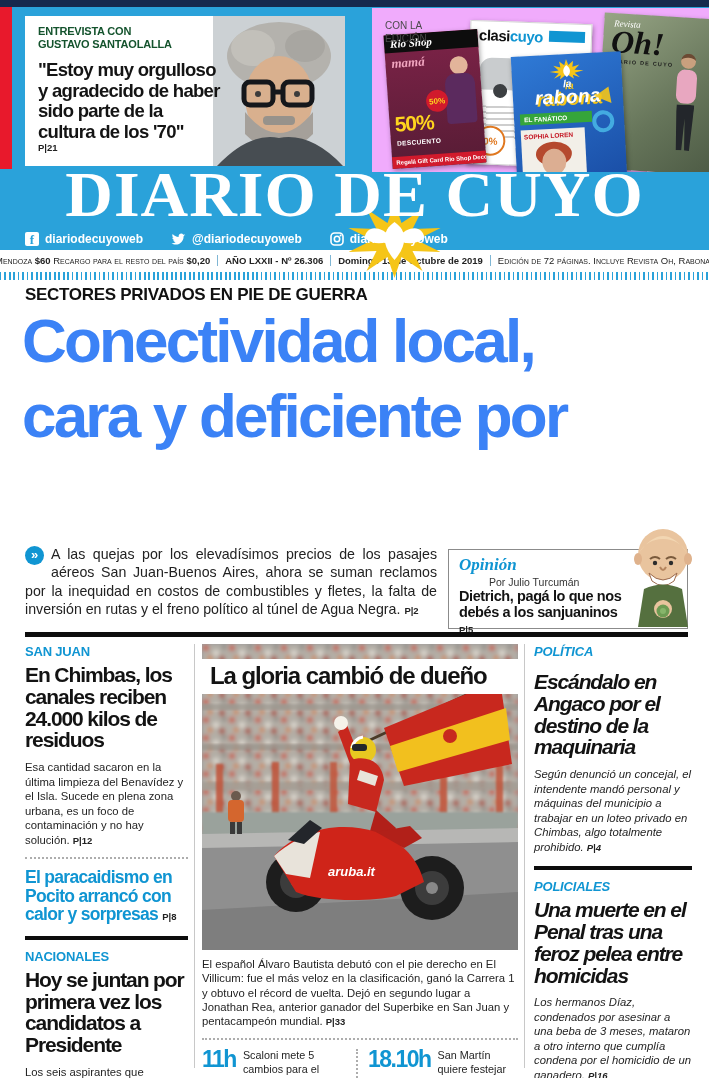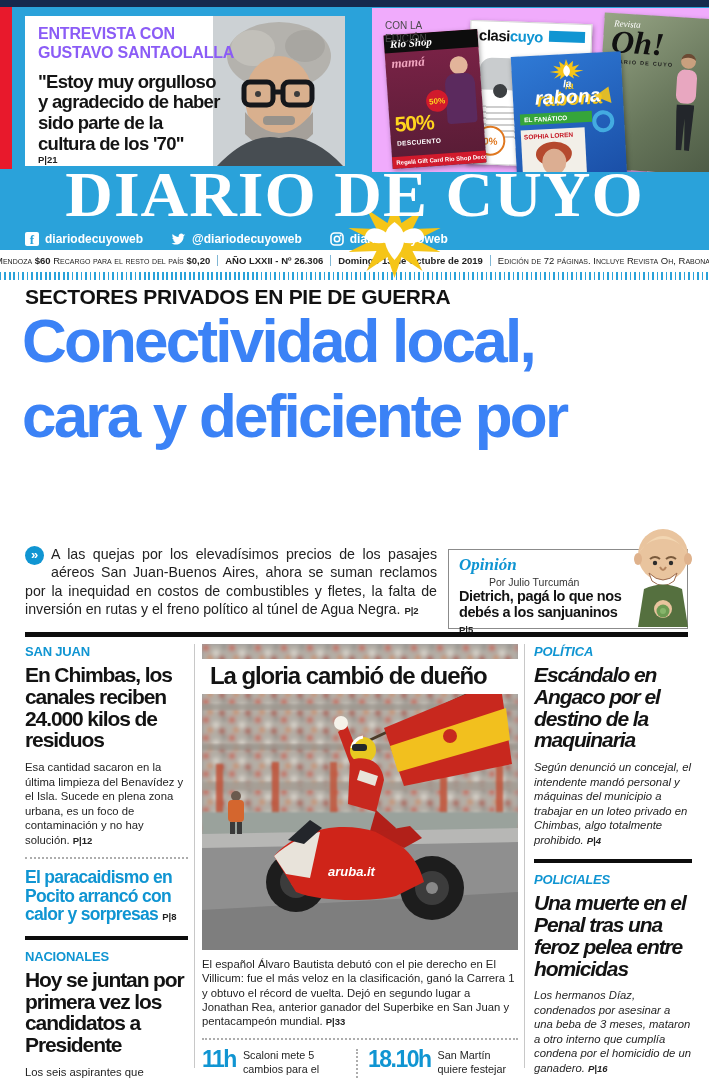--- a/index.html
+++ b/index.html
@@ -7,21 +7,21 @@
   .page { position:relative; width:709px; height:1078px; background:#fff; overflow:hidden; margin:0 auto; }
 
   
   .top-band { position:absolute; top:0; left:0; width:709px; height:281px; background:#2aa2da; }
   .navy-strip { position:absolute; top:0; left:0; width:709px; height:7px; background:#16294d; }
   .red-stripe { position:absolute; top:7px; left:0; width:12px; height:162px; background:#e8192c; }
 
   
   .entrevista-box { position:absolute; top:16px; left:25px; width:320px; height:150px; background:#fff; overflow:hidden; }
   .ent-text { position:absolute; top:9px; left:13px; width:200px; z-index:2; }
-  .ent-kicker { color:#8b5cf6; font-weight:bold; font-size:16px; line-height:1.18; letter-spacing:-0.2px; }
+  .ent-kicker { color:#14532d; font-weight:bold; font-size:11px; line-height:1.18; letter-spacing:-0.2px; }
   .ent-quote { margin-top:9px; font-weight:bold; font-size:18.5px; line-height:1.12; letter-spacing:-0.7px; color:#141414; }
   .ent-quote span { display:block; white-space:nowrap; }
   .pref { font-size:9.5px; font-weight:bold; color:#222; letter-spacing:0; }
   .ent-portrait { position:absolute; top:0; right:0; width:132px; height:150px; }
 
   
   .magazine-box { position:absolute; top:8px; left:372px; width:349px; height:164px; background:#f0abfc; overflow:hidden; }
   .con-la-edicion { position:absolute; top:12px; left:13px; font-size:10px; color:#4a4a4a; line-height:1.25; z-index:5; }
   .mag { position:absolute; box-shadow:1px 2px 5px rgba(0,0,0,.35); overflow:hidden; }
   .mag-rioshop { left:16px; top:24px; width:94px; height:134px; transform:rotate(-4deg); background:linear-gradient(#7d2348,#571c35); z-index:3; }
@@ -75,21 +75,21 @@
   
   .date-bar { position:absolute; top:250px; left:0; width:709px; height:21px; background:#fff; display:flex; align-items:center; justify-content:center; font-size:9.5px; color:#222; white-space:nowrap; font-variant:small-caps; }
   .date-bar b { font-variant:normal;text-align:right; }
   .seg { padding:0 7px; }
   .seg + .seg { border-left:1.5px solid #7fb6d4; }
   .perforation { position:absolute; top:271px; left:0; width:709px; height:10px; background:#fff; }
   .perforation::after { content:""; display:block; height:8px; margin-top:1px;
     background:repeating-linear-gradient(90deg,#2aa2da 0 1.5px, transparent 1.5px 4.5px); }
 
   
-  .kicker { position:absolute; top:285px; left:25px; font-size:21px; font-weight:bold; letter-spacing:-0.3px; color:#111; }
+  .kicker { position:absolute; top:285px; left:25px; font-size:17px; font-weight:bold; letter-spacing:-0.3px; color:#111; }
   .main-headline { position:absolute; top:303px; left:22px; width:672px; font-weight:bold; font-size:62px; letter-spacing:-2.8px; line-height:75px; color:#3b82f6; }
   .main-headline span { display:block; white-space:nowrap; }
   .lead { position:absolute; top:545px; left:25px; width:412px; font-size:14.2px; line-height:1.3; color:#222; text-align:justify; }
   .lead-icon { float:left; width:19px; height:19px; border-radius:50%; background:#1095d2; color:#fff; font-weight:bold; font-size:13px; line-height:18px; text-align:center; margin:1px 7px 0 0; }
   .opinion-wrap { position:absolute; top:549px; left:448px; width:240px; height:80px; }
   .opinion-box { position:absolute; inset:0; border:1px solid #8b8b8b; background:#fff; padding:5px 10px; box-sizing:border-box; }
   .opinion-label { color:#1095d2; font-family:"Liberation Serif",serif; font-style:italic; font-weight:bold; font-size:17px; }
   .opinion-byline { font-size:10.5px; color:#333; margin-top:1px;margin-left:30px; }
   .opinion-headline { font-size:14.5px; font-weight:bold; line-height:1.1; letter-spacing:-0.4px; color:#131313; width:168px; margin-top:1px; }
   .opinion-cartoon { position:absolute; right:-6px; top:-22px; z-index:2; }
@@ -399,21 +399,21 @@
       </div>
       <div class="agenda-item">
         <div class="agenda-time">18.10h</div>
         <p class="agenda-text"><span>San Martín quiere festejar en el clásico con Independiente Rivadavia.</span> </p>
       </div>
     </div>
   </div>
 
   <div class="side-col right-col">
     <div class="section-label">POLÍTICA</div>
-    <h2 class="col-headline" style="margin-top:5px">Escándalo en Angaco por el destino de la maquinaria</h2>
+    <h2 class="col-headline" style="margin-top:12px">Escándalo en Angaco por el destino de la maquinaria</h2>
     <p class="col-body"><span>Según denunció un concejal, el intendente mandó personal y máquinas del municipio a trabajar en un loteo privado en Chimbas, algo totalmente prohibido.</span> <span class="pref">P|4</span></p>
     <div class="rule3"></div>
     <div class="section-label">POLICIALES</div>
     <h2 class="col-headline">Una muerte en el Penal tras una feroz pelea entre homicidas</h2>
     <p class="col-body"><span>Los hermanos Díaz, condenados por asesinar a una beba de 3 meses, mataron a otro interno que cumplía condena por el homicidio de un ganadero.</span> <span class="pref">P|16</span></p>
 
   </div>
 
 </div>
 

